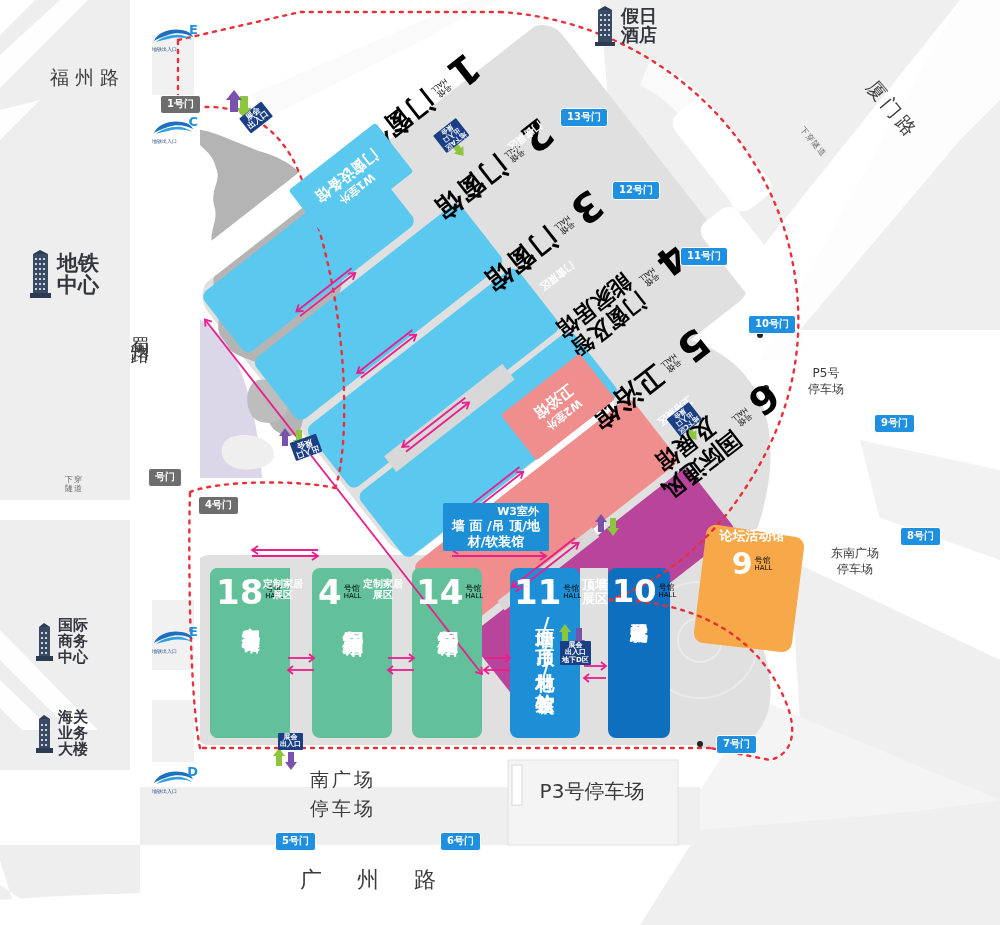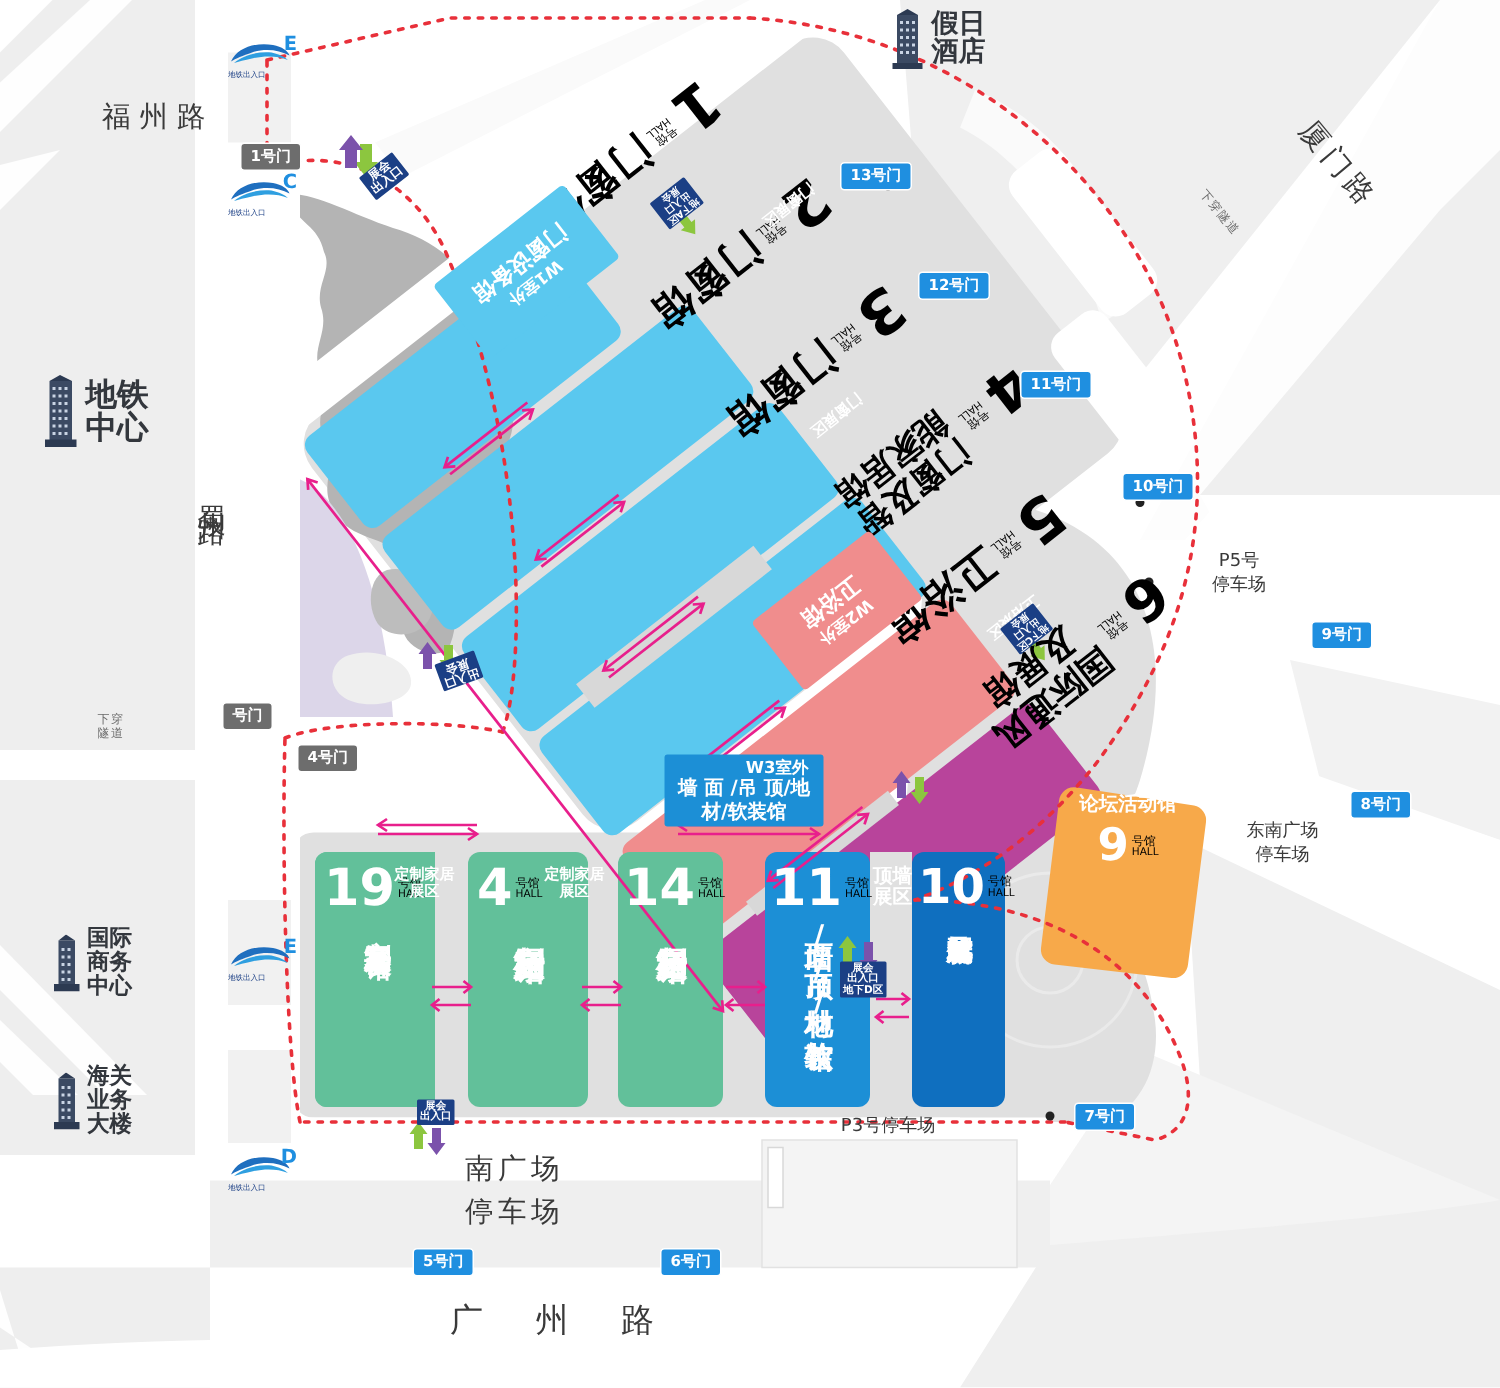--- a/index.html
+++ b/index.html
@@ -479,21 +479,21 @@
   </div>
   <div style="position:absolute;left:537px;top:270px;transform:rotate(142deg);font-size:10px;color:#fff;font-weight:bold;line-height:1.15;text-align:center;width:40px;">
     <span>门窗展区</span>
   </div>
   <div style="position:absolute;left:655px;top:405px;transform:rotate(142deg);font-size:10px;color:#fff;font-weight:bold;line-height:1.15;text-align:center;width:40px;">
     <span>卫浴展区</span>
   </div>
 
   <div style="position:absolute;left:212px;top:575px;width:78px;">
     <div style="display:flex;align-items:center;justify-content:flex-start;padding-left:4px;">
-      <span class="hall-num" style="font-size:34px;color:#fff;">19</span>
+      <span class="hall-num" style="font-size:34px;color:#fff;">18</span>
       <span class="hall-sub">
         <span class="cn">号馆</span>
         <span class="en">HALL</span>
       </span>
     </div>
     <div style="display:flex;justify-content:center;margin-top:4px;">
       <span class="hall-name-v" style="font-size:18px;color:#fff;height:110px;">定制家居及设备馆</span>
     </div>
   </div>
 
@@ -785,27 +785,27 @@
     <span class="bname-grid" style="font-size:15px;">
         <span>海</span>
         <span>业</span>
         <span>大</span>
         <span>关</span>
         <span>务</span>
         <span>楼</span>
       </span>
   </div>
 
-  <div class="street" style="left:68px;top:65px;">福州路</div>
+  <div class="street" style="left:50px;top:65px;">福州路</div>
   <div class="street-v" style="left:128px;top:322px;height:92px;">蜀州路</div>
   <div class="street-rot" style="left:880px;top:75px;transform:rotate(50deg);transform-origin:left top;">厦门路</div>
   <div class="street" style="left:300px;top:865px;font-size:22px;letter-spacing:14px;">广 州 路</div>
 
   <div class="tunnel" style="left:805px;top:125px;transform:rotate(50deg);transform-origin:left top;">下穿隧道</div>
   <div class="tunnel" style="left:50px;top:475px;width:48px;">下穿<br>隧道</div>
 
   <div class="ptext" style="left:786px;top:365px;width:80px;">P5号<br>停车场</div>
   <div class="ptext" style="left:810px;top:545px;width:90px;">东南广场<br>停车场</div>
   <div class="ptext big" style="left:278px;top:765px;width:130px;">南广场<br>停车场</div>
-  <div class="ptext" style="left:532px;top:742px;width:120px;font-size:12px;">P3号停车场</div>
+  <div class="ptext" style="left:532px;top:778px;width:120px;font-size:20px;">P3号停车场</div>
 
 
 </div>
 
 </body></html>

